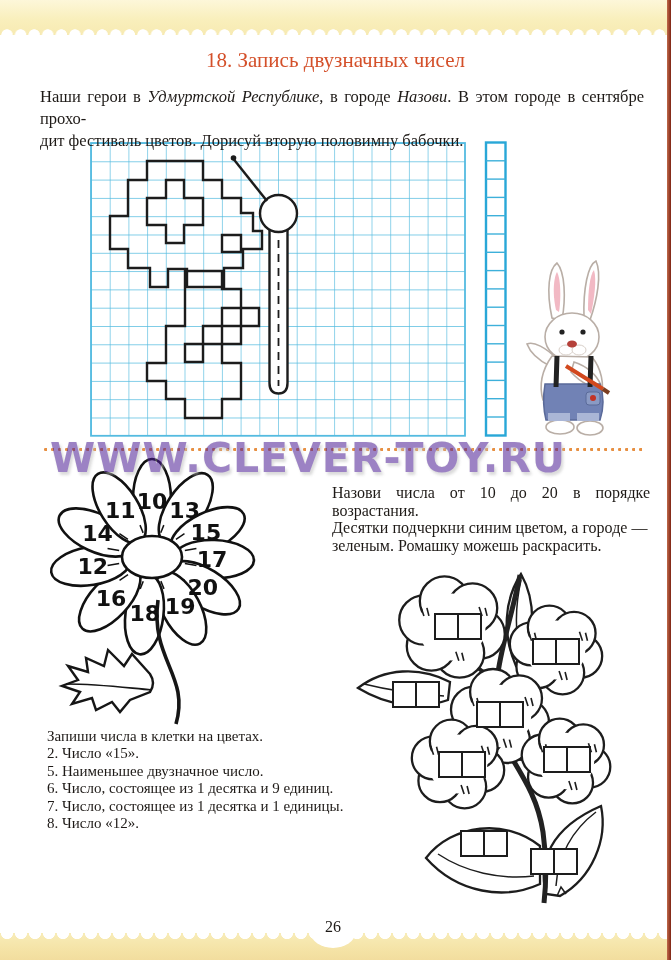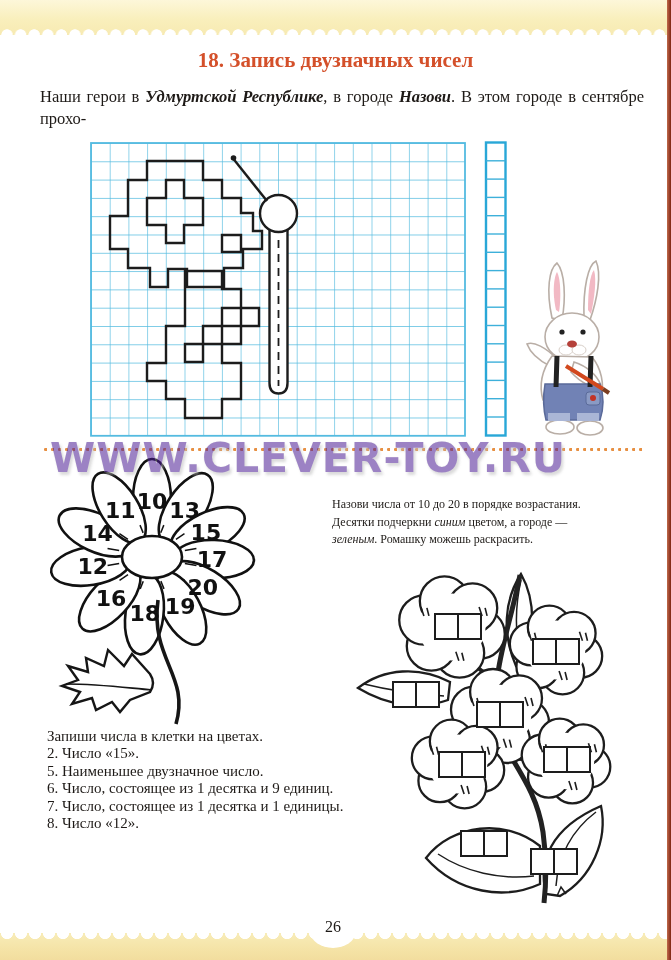--- a/index.html
+++ b/index.html
@@ -17,28 +17,28 @@
             background:radial-gradient(circle at 7px 0px,#ffffff 5.8px,rgba(255,255,255,0) 6.4px);
             background-size:14px 10px;background-repeat:repeat-x;}
   .page-num-notch{position:absolute;left:311px;top:918px;width:44px;height:30px;border-radius:50%;
             background:#fff;z-index:1;}
   .right-edge{position:absolute;right:0;top:0;width:4px;height:960px;
             background:linear-gradient(to right,#c06a4b,#7e2413);z-index:6;}
   .page-number{position:absolute;left:311px;top:918px;width:44px;text-align:center;
             font-size:16px;font-weight:normal;z-index:2;}
   
   .title{position:absolute;left:0;top:48px;width:671px;text-align:center;
-         font-size:21px;font-weight:bold;color:#d4502a;z-index:3;}
+         font-size:21px;font-weight:normal;color:#d4502a;z-index:3;}
   .intro{position:absolute;left:40px;top:86px;width:604px;font-size:16.5px;line-height:22px;
          text-align:justify;z-index:3;}
-  .instruction{position:absolute;left:332px;top:496px;width:318px;font-size:12px;line-height:17.6px;
+  .instruction{position:absolute;left:332px;top:484px;width:318px;font-size:16px;line-height:17.6px;
          text-align:justify;z-index:4;}
   .tasks{position:absolute;left:47px;top:728px;width:330px;font-size:15px;line-height:17.4px;z-index:3;}
-  .b{font-weight:bold;font-style:italic;}
-  .i{font-style:italic;}
+  .b{font-weight:normal;font-style:italic;}
+  .i{}
   
   .divider{position:absolute;left:44px;top:448px;width:598px;height:3px;z-index:2;
          background:radial-gradient(circle at 1.6px 1.5px,#e79043 1.4px,rgba(0,0,0,0) 1.7px);
          background-size:7px 3px;background-repeat:repeat-x;}
   
   .watermark{position:absolute;left:50px;top:434px;width:600px;z-index:2;opacity:.55;
          font-family:"DejaVu Sans",sans-serif;font-weight:bold;font-size:41px;letter-spacing:1px;
          color:#4c1d95;text-shadow:2px 3px 3px #bdbdbd,0 0 1px #cfcfcf;white-space:nowrap;}
   
   .art{position:absolute;left:0;top:0;z-index:1;}
@@ -52,21 +52,21 @@
   <div class="band-top">
       <div class="scallops"></div>
     </div>
   <div class="band-bottom">
       <div class="scallops"></div>
     </div>
   <div class="page-num-notch"></div>
   <div class="right-edge"></div>
 
   <div class="title">18. Запись двузначных чисел</div>
-  <div class="intro"><span>Наши герои в </span><span class="b">Удмуртской Республике</span><span>, в городе </span><span class="b">Назови</span><span>. В этом городе в сентябре прохо-</span><br></div>
+  <div class="intro"><span>Наши герои в </span><span class="b">Удмуртской Республике</span><span>, в городе </span><span class="b">Назови</span><span>. В этом городе в сентябре прохо-</span><br><span>дит фестиваль цветов. Дорисуй вторую половимну бабочки.</span></div>
 
   <svg class="art" width="671" height="960" viewBox="0 0 671 960">
     <defs>
       <pattern id="gp" x="91" y="143" width="18.7" height="18.3" patternUnits="userSpaceOnUse">
         <path d="M18.7,0 H0 V18.3" fill="none" stroke="#54bbe0" stroke-width="1.3"></path>
       </pattern>
     </defs>
 
     <g>
       <rect x="91" y="143" width="374" height="292.8" fill="url(#gp)" stroke="#54bbe0" stroke-width="1.8"></rect>

